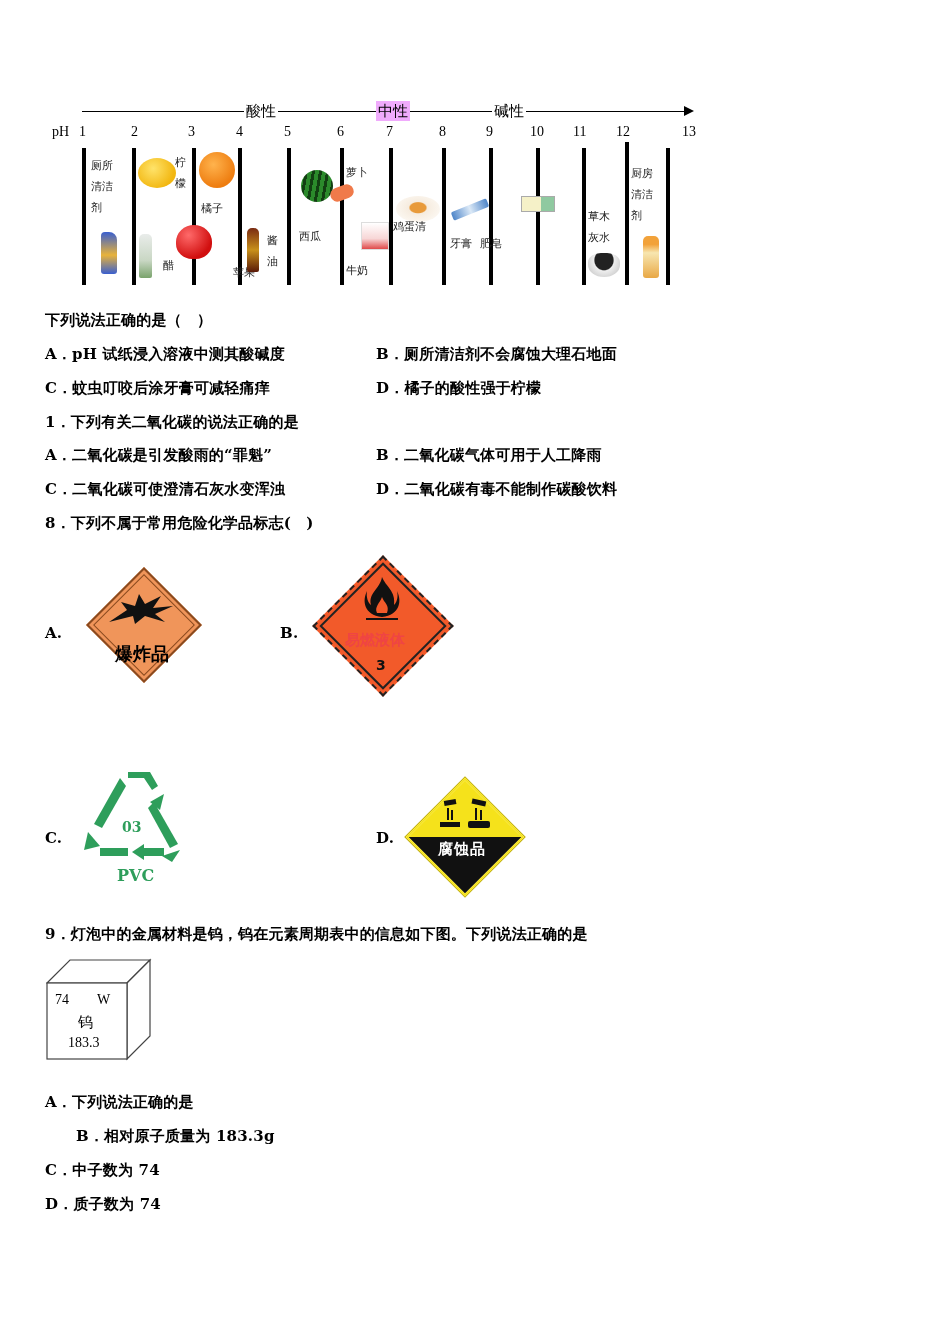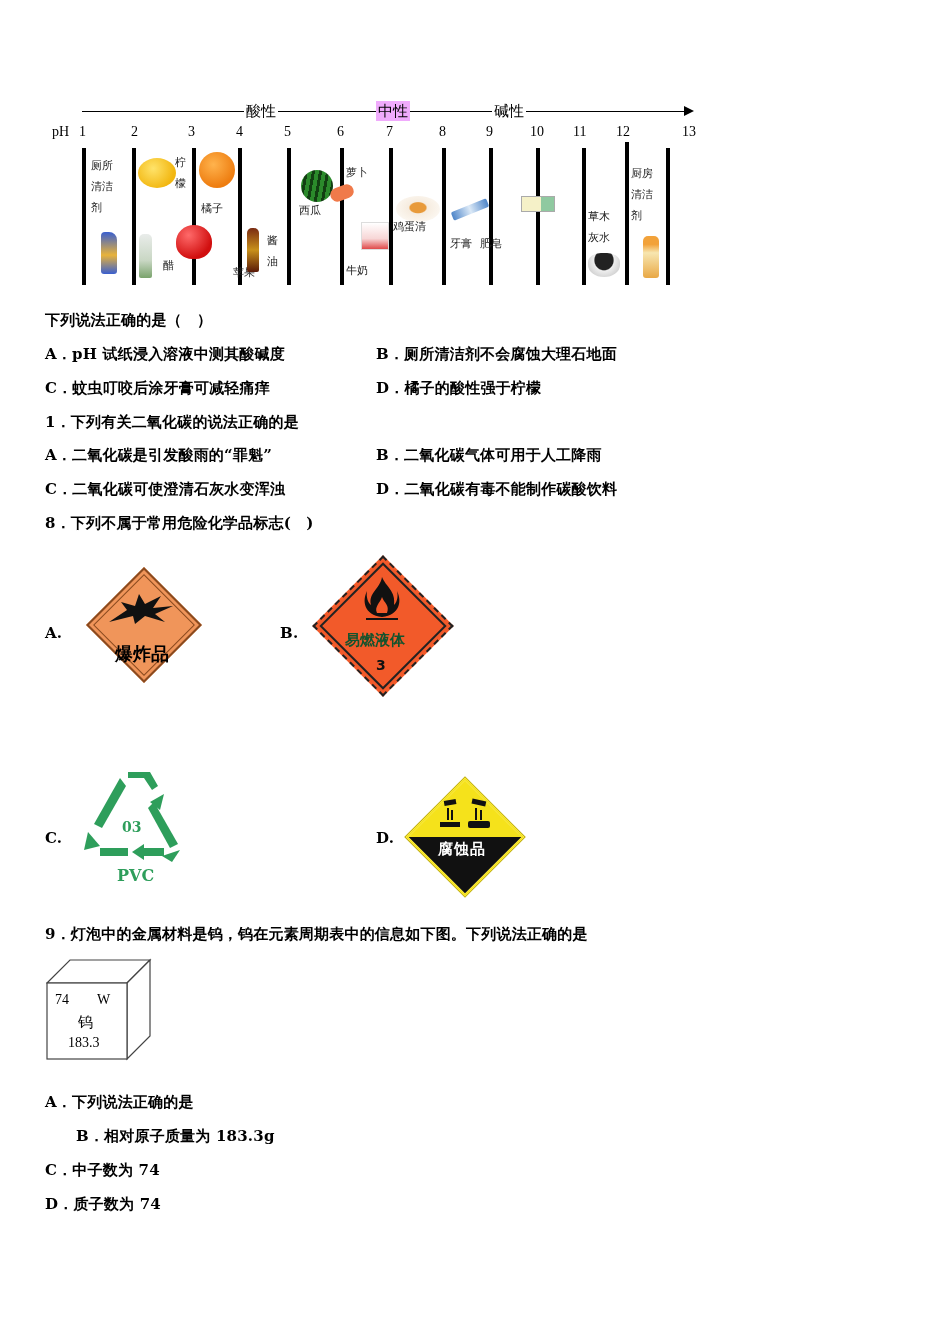--- a/index.html
+++ b/index.html
@@ -74,21 +74,21 @@
 <div class="abs" style="left:176px;top:225px;width:36px;height:34px;border-radius:50% 50% 45% 45%;background:radial-gradient(circle at 35% 30%,#ff6a6a,#d10f0f 70%);"></div>
 <div class="vlabel" style="left:201px;top:262px;margin-left:32px;">苹果</div>
 
 <div class="abs" style="left:247px;top:228px;width:12px;height:44px;background:linear-gradient(#7a2b12,#c8901b 50%,#5a1a08);border-radius:5px 5px 2px 2px;"></div>
 <div class="vlabel" style="left:267px;top:230px;">
   <div>酱</div>
   <div>油</div>
 </div>
 
 <div class="abs" style="left:301px;top:170px;width:32px;height:32px;border-radius:50%;background:repeating-linear-gradient(100deg,#2b8a2b 0 4px,#123f12 4px 7px);"></div>
-<div class="vlabel" style="left:299px;top:200px;">西瓜</div>
+<div class="vlabel" style="left:299px;top:226px;">西瓜</div>
 
 <div class="vlabel" style="left:346px;top:162px;">萝卜</div>
 <div class="abs" style="left:330px;top:186px;width:24px;height:14px;border-radius:7px;background:#f07a4a;transform:rotate(-20deg);"></div>
 <div class="abs" style="left:361px;top:222px;width:26px;height:26px;background:linear-gradient(#fff,#f7d6d6 60%,#e04a4a);border:1px solid #ddd;"></div>
 <div class="vlabel" style="left:346px;top:260px;">牛奶</div>
 
 <div class="abs" style="left:396px;top:196px;width:44px;height:26px;border-radius:50%;background:radial-gradient(ellipse at 50% 45%,#e89a3a 25%,#f6ecdf 30%,#fbf6ef 70%);"></div>
 <div class="vlabel" style="left:393px;top:216px;">鸡蛋清</div>
 
 <div class="abs" style="left:451px;top:205px;width:38px;height:9px;background:linear-gradient(90deg,#4f86c9,#dbe9f7,#4f86c9);transform:rotate(-22deg);border-radius:2px;"></div>
@@ -134,21 +134,21 @@
 </div>
 
 <div class="q" style="left:280px;top:624px;">B.</div>
 <div class="abs" style="left:312px;top:555px;width:140px;height:140px;">
   <div class="abs" style="left:21px;top:21px;width:96px;height:96px;background:#F25A2A;border:2px dashed #222;transform:rotate(45deg);box-shadow:inset 0 0 0 3px #F25A2A, inset 0 0 0 5px #222;"></div>
   <svg class="abs" style="left:50px;top:20px;" width="40" height="46" viewBox="0 0 40 46">
     <path d="M20 2 C24 12 34 16 32 30 C36 26 36 20 35 16 C40 26 38 40 20 42 C2 40 0 26 5 16 C4 22 6 28 9 30 C6 18 18 14 20 2 Z" fill="#111"></path>
     <path d="M20 22 C22 28 28 30 25 38 L15 38 C12 32 18 28 20 22 Z" fill="#F25A2A"></path>
     <rect x="4" y="43" width="32" height="2" fill="#111"></rect>
   </svg>
-  <div class="abs" style="left:33px;top:76px;font-size:15px;font-weight:bold;font-family:'DejaVu Sans',sans-serif;color:#14532d;">易燃液体</div>
+  <div class="abs" style="left:33px;top:76px;font-size:15px;font-weight:bold;font-family:'DejaVu Sans',sans-serif;color:#ef4444;">易燃液体</div>
   <div class="abs" style="left:64px;top:102px;font-size:14px;font-weight:bold;font-family:'DejaVu Sans',sans-serif;color:#111;">3</div>
 </div>
 
 <div class="q" style="left:45px;top:829px;">C.</div>
 <div class="abs" style="left:80px;top:766px;width:108px;height:122px;">
   <svg class="abs" style="left:0;top:0;" width="108" height="100" viewBox="0 0 108 100">
     <g fill="#2E9E5B">
       <path d="M40 12 L14 58 L22 62 L46 20 Z"></path>
       <path d="M8 66 L4 84 L20 80 Z"></path>
       <path d="M48 6 L70 6 L78 20 L72 24 L64 12 L48 12 Z"></path>

